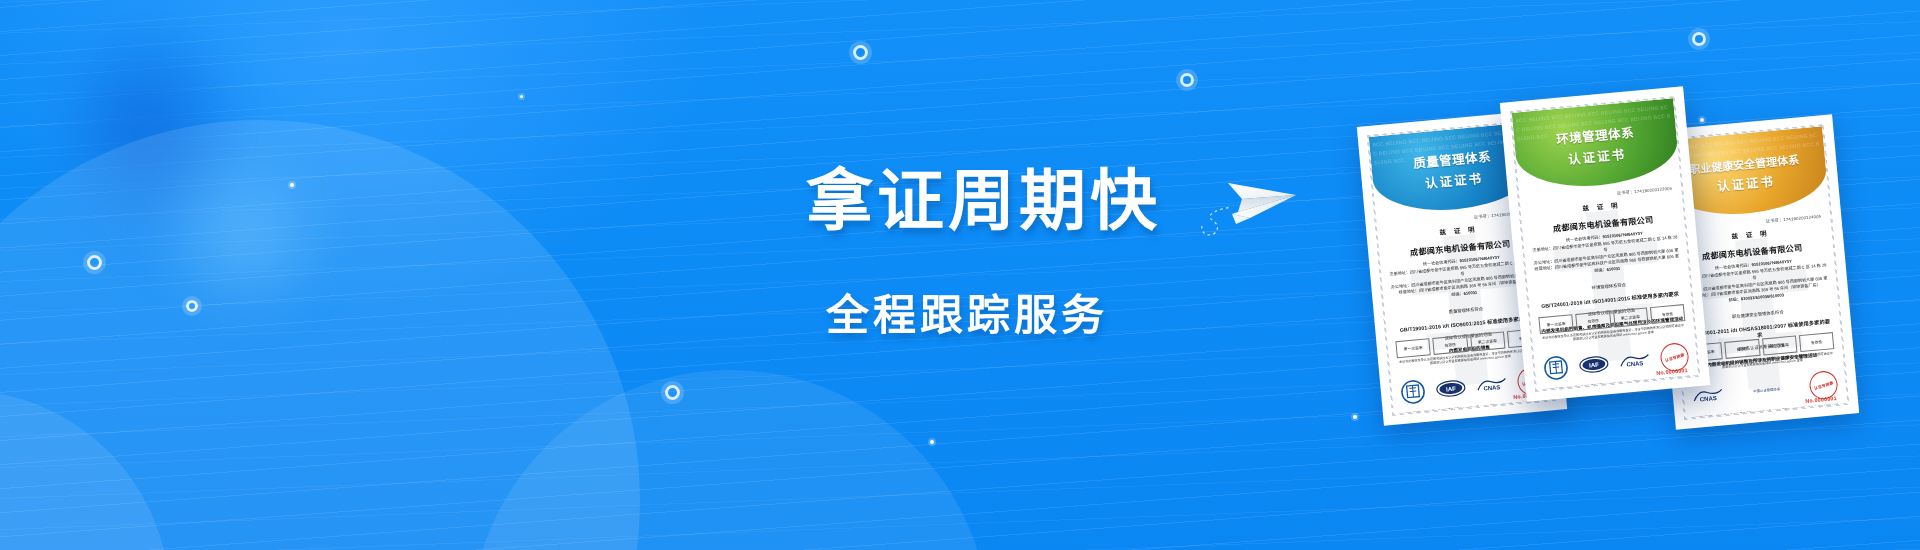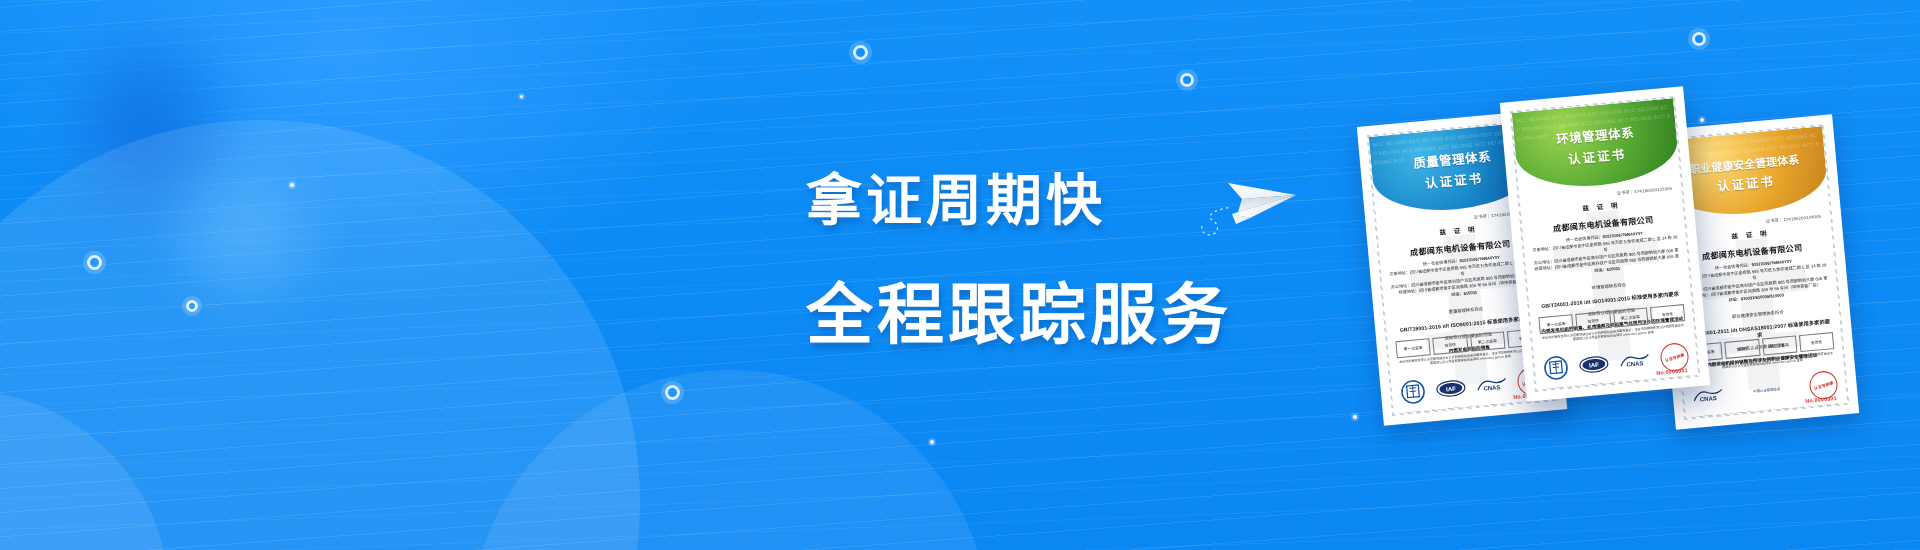--- a/index.html
+++ b/index.html
@@ -75,28 +75,28 @@
   
   .headline{
     position:absolute;left:806px;top:158px;width:620px;
     z-index:6;
   }
   .hl-row{position:relative;display:block;height:86px;}
   .hl-line{
     display:inline-block;
     font-family:"DejaVu Sans","Liberation Sans",sans-serif;
     font-weight:700;
-    font-size:56px;
+    font-size:67px;
     line-height:86px;
     letter-spacing:4px;
     color:#ffffff;
     text-shadow:2px 5px 6px rgba(0,60,130,0.35);
     white-space:nowrap;
   }
-  .hl-line.second{font-size:67px;letter-spacing:4px;}
+  .hl-line.second{font-size:43px;letter-spacing:4px;margin-left:20px;}
 
   
   .plane{
     position:absolute;left:392px;top:6px;width:115px;height:80px;
   }
 
   
   .certs{position:absolute;left:1370px;top:80px;width:520px;height:420px;z-index:5;}
 
   .cert{

